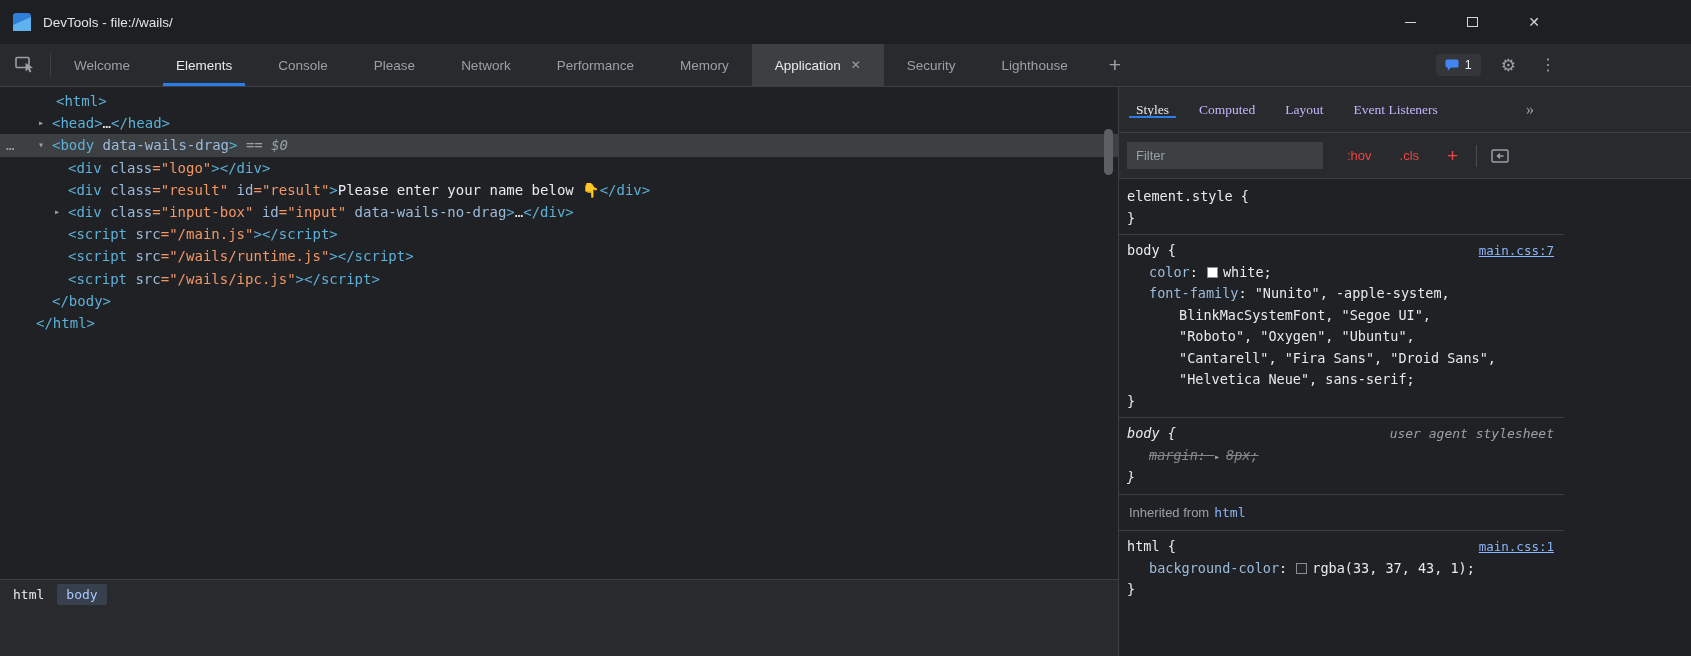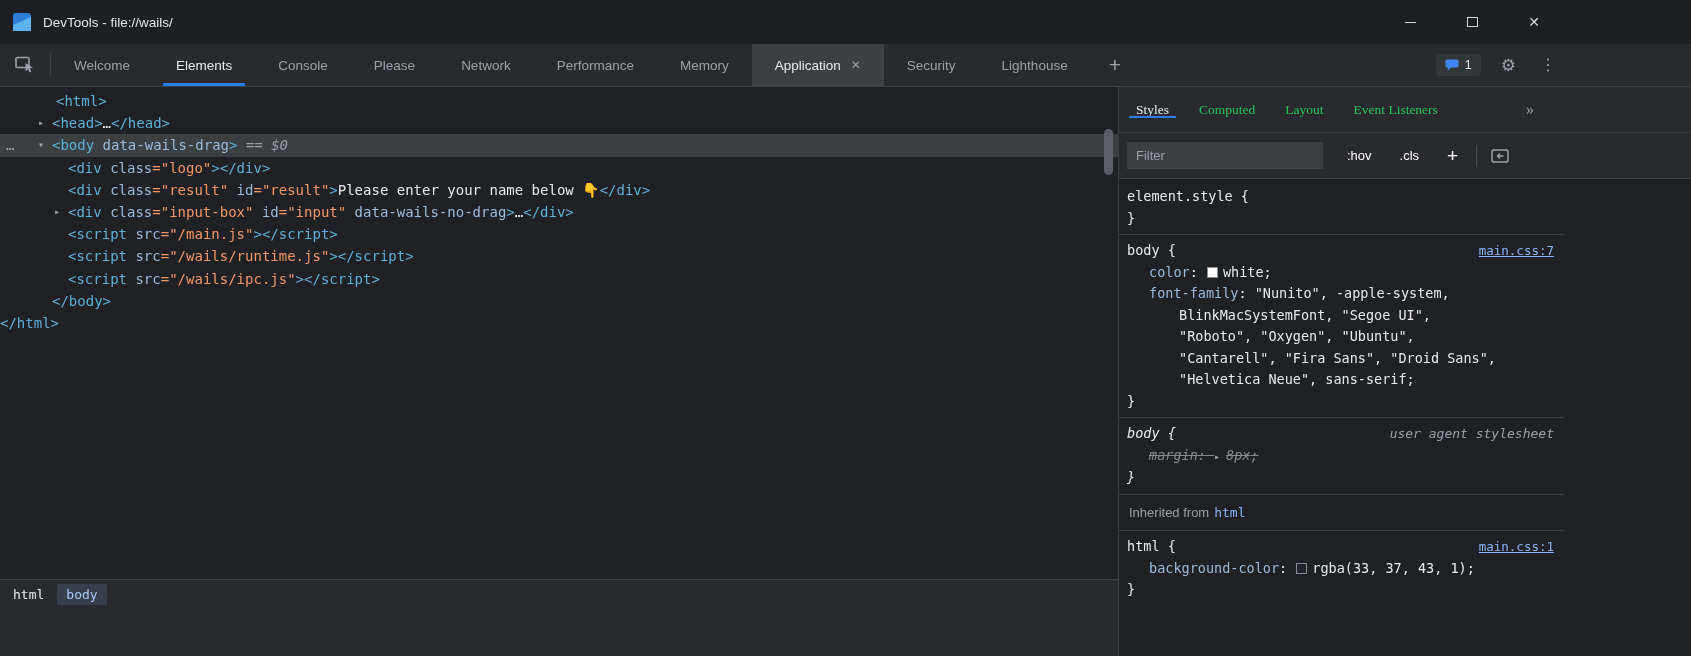--- a/index.html
+++ b/index.html
@@ -90,39 +90,39 @@
   .crumb { padding:3px 9px; color:#e8eaed; border-radius:2px; }
   .crumb.selected { background:rgba(138,180,248,0.16); color:#a8c7fa; }
 
   
   .styles-pane { flex:1; position:relative; background:#202124; }
   .sp-tabs {
     height:46px; border-bottom:1px solid #3c4043; background:#292a2d;
     display:flex; align-items:center; padding-left:2px; position:relative;font-family:Liberation Serif, serif;
   }
   .sp-tab {
-    padding:0 15px; font-size:13.5px; color:#22c55e;
+    padding:0 15px; font-size:13.5px; color:#c4b5fd;
     display:flex; align-items:center; position:relative; white-space:nowrap;
   }
   .sp-tab.selected { color:#e8eaed; }
   .sp-tab.selected::after {
     content:""; position:absolute; left:8px; right:8px; bottom:0; height:2px; background:#2b7ce9;
   }
   .sp-overflow { position:absolute; left:407px; top:0; height:46px; display:flex; align-items:center; color:#9aa0a6; font-size:16px; }
   .sp-toolbar {
     height:46px; border-bottom:1px solid #3c4043; background:#292a2d;
     display:flex; align-items:center; padding:0 8px; position:relative;
   }
   .filter-input {
     width:196px; height:27px; background:#3c4043; border:none; border-radius:0;
     color:#e8eaed; padding:0 9px; font-size:13px; outline:none;
     font-family:"Liberation Sans", sans-serif;
   }
   .filter-input::placeholder { color:#9aa0a6; }
-  .tb-text { color:#ffffff; font-size:13px; }
+  .tb-text { color:#ef4444; font-size:13px; }
   .tb-hov { margin-left:24px; }
   .tb-cls { margin-left:28px; }
   .tb-plus { margin-left:28px; font-size:19px; font-weight:300; }
   .tb-sep { margin-left:18px; width:1px; height:22px; background:#494c50; }
   .dock-btn { margin-left:14px; display:flex; align-items:center; }
 
   .rules {
     position:absolute; left:0; top:94px; bottom:0; width:445px; overflow:hidden;
     font-family:"DejaVu Sans Mono","Liberation Mono",monospace;
     font-size:13.5px; line-height:21.5px; color:#e8eaed;
@@ -239,21 +239,21 @@
           <div class="tree-row" style="padding-left: 56px;"><span class="tk-t">&lt;html&gt;</span></div>
           <div class="tree-row" style="padding-left: 52px;"><span class="node-arrow" style="left: 38px;">▸</span><span class="tk-t">&lt;head&gt;</span><span class="tk-x">…</span><span class="tk-t">&lt;/head&gt;</span></div>
           <div class="tree-row selected" style="padding-left: 52px;"><span class="node-dots">…</span><span class="node-arrow" style="left: 38px;">▾</span><span class="tk-t">&lt;body</span><span class="tk-a"> data-wails-drag</span><span class="tk-t">&gt;</span><span class="tk-m"> == $0</span></div>
           <div class="tree-row" style="padding-left: 68px;"><span class="tk-t">&lt;div</span><span class="tk-a"> class</span><span class="tk-v">="logo"</span><span class="tk-t">&gt;&lt;/div&gt;</span></div>
           <div class="tree-row" style="padding-left: 68px;"><span class="tk-t">&lt;div</span><span class="tk-a"> class</span><span class="tk-v">="result"</span><span class="tk-a"> id</span><span class="tk-v">="result"</span><span class="tk-t">&gt;</span><span class="tk-x">Please enter your name below 👇</span><span class="tk-t">&lt;/div&gt;</span></div>
           <div class="tree-row" style="padding-left: 68px;"><span class="node-arrow" style="left: 54px;">▸</span><span class="tk-t">&lt;div</span><span class="tk-a"> class</span><span class="tk-v">="input-box"</span><span class="tk-a"> id</span><span class="tk-v">="input"</span><span class="tk-a"> data-wails-no-drag</span><span class="tk-t">&gt;</span><span class="tk-x">…</span><span class="tk-t">&lt;/div&gt;</span></div>
           <div class="tree-row" style="padding-left: 68px;"><span class="tk-t">&lt;script</span><span class="tk-a"> src</span><span class="tk-v">="/main.js"</span><span class="tk-t">&gt;&lt;/script&gt;</span></div>
           <div class="tree-row" style="padding-left: 68px;"><span class="tk-t">&lt;script</span><span class="tk-a"> src</span><span class="tk-v">="/wails/runtime.js"</span><span class="tk-t">&gt;&lt;/script&gt;</span></div>
           <div class="tree-row" style="padding-left: 68px;"><span class="tk-t">&lt;script</span><span class="tk-a"> src</span><span class="tk-v">="/wails/ipc.js"</span><span class="tk-t">&gt;&lt;/script&gt;</span></div>
           <div class="tree-row" style="padding-left: 52px;"><span class="tk-t">&lt;/body&gt;</span></div>
-          <div class="tree-row" style=""><span class="tk-t">&lt;/html&gt;</span></div>
+          <div class="tree-row" style="padding-left: 36px;"><span class="tk-t">&lt;/html&gt;</span></div>
         </div>
       <div class="el-scroll"></div>
       <div id="breadcrumbs" class="breadcrumbs">
           <span class="crumb">html</span>
           <span class="crumb selected">body</span>
         </div>
     </div>
 
     <div class="styles-pane">
       <div class="sp-tabs">

